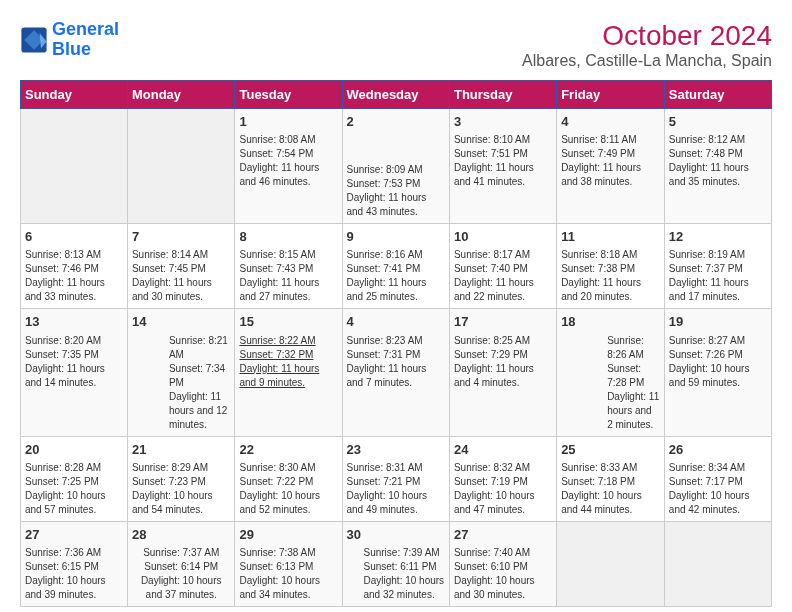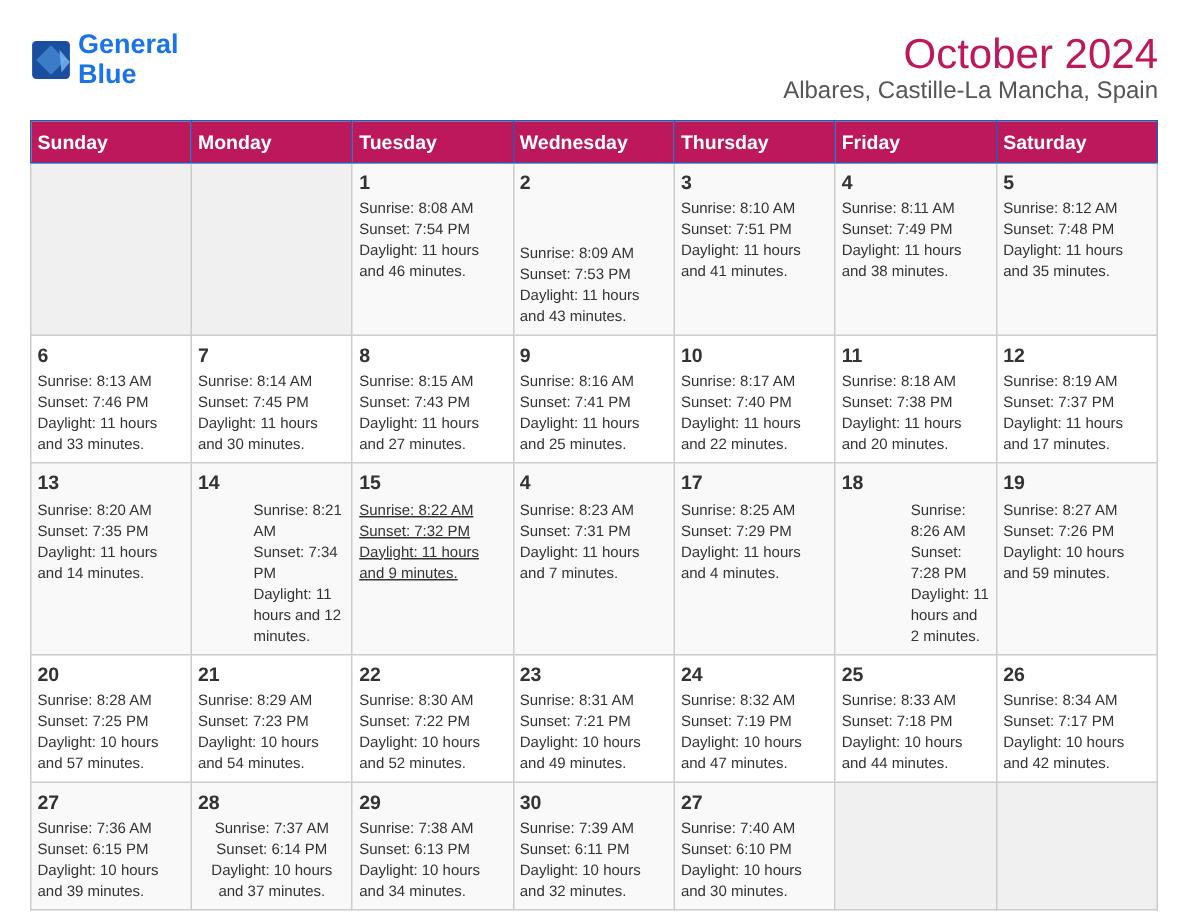--- a/index.html
+++ b/index.html
@@ -302,21 +302,21 @@
 Daylight: 10 hours and 37 minutes.</div>
         </td>
         <td>
           <span class="day-number">29</span>
           <div class="day-info" style="white-space: pre-line;">Sunrise: 7:38 AM
 Sunset: 6:13 PM
 Daylight: 10 hours and 34 minutes.</div>
         </td>
         <td>
           <span class="day-number">30</span>
-          <div class="day-info" style="white-space: pre-line;">Sunrise: 7:39 AM
+          <div class="day-info" style="white-space: pre-line; margin-left: 17px;">Sunrise: 7:39 AM
 Sunset: 6:11 PM
 Daylight: 10 hours and 32 minutes.</div>
         </td>
         <td>
           <span class="day-number">27</span>
           <div class="day-info" style="white-space: pre-line;">Sunrise: 7:40 AM
 Sunset: 6:10 PM
 Daylight: 10 hours and 30 minutes.</div>
         </td>
         <td class="empty"></td>

